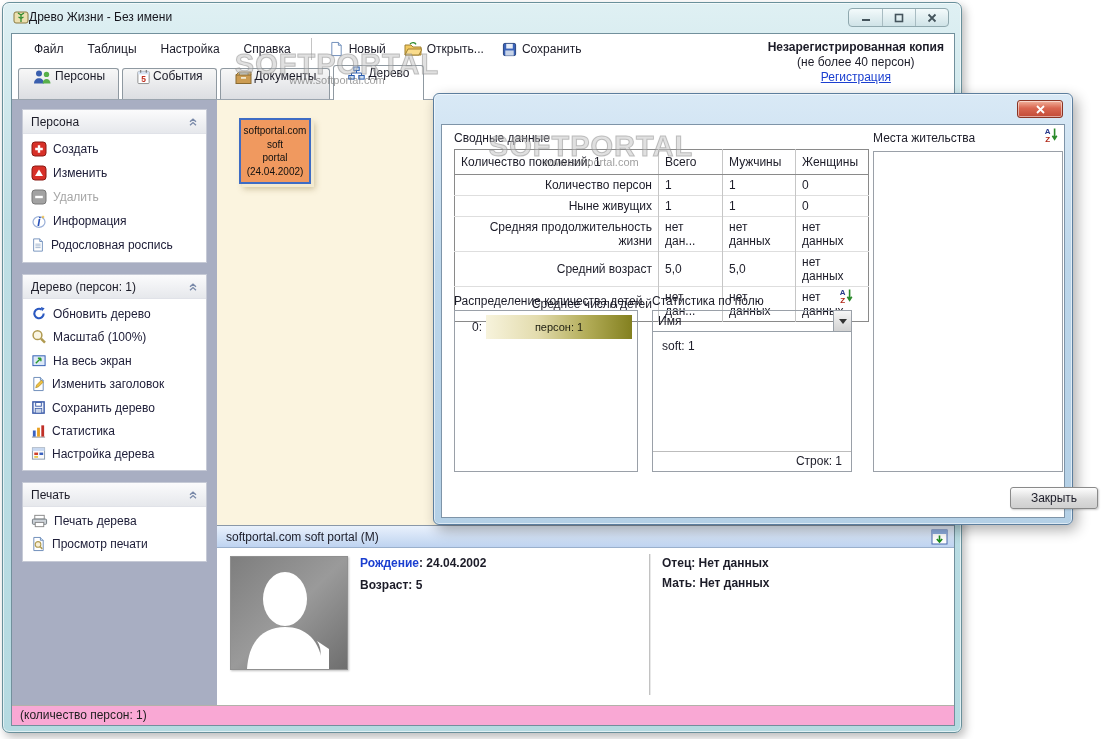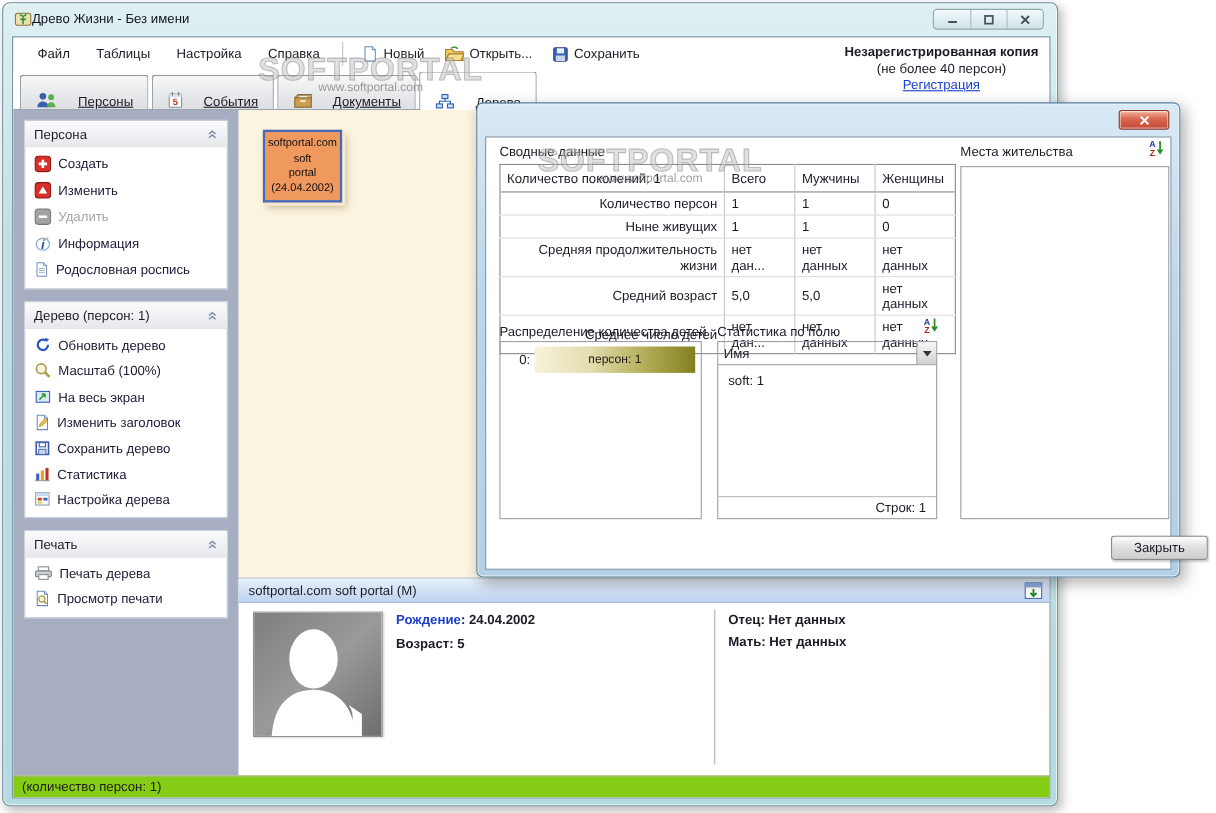--- a/index.html
+++ b/index.html
@@ -28,23 +28,23 @@
   .menu-item { padding:4px 12px; }
   .mt-sep { width:1px; height:22px; background:#c4c4c4; margin:0 8px; }
   .tool-btn { display:flex; align-items:center; gap:5px; padding:3px 9px; }
   .registration { position:absolute; right:10px; top:6px; text-align:center; line-height:15px; z-index:5; }
   .reg-b { font-weight:bold; }
   .reg-link { color:#1b3fd0; text-decoration:underline; }
 
   
   .tabbar { height:36px; display:flex; align-items:flex-end; padding-left:6px; gap:3px;
     border-bottom:1px solid #9aa4ae; flex:0 0 auto; background:#fff; }
-  .tab { display:flex; align-items:flex-end; gap:18px; height:31px; padding:0 13px;
+  .tab { display:flex; align-items:flex-start; gap:2px; height:31px; padding:0 13px;
     border:1px solid #8f99a1; border-bottom:none; border-radius:3px 3px 0 0;
-    background:linear-gradient(#f7f7f7,#dcdee2);text-decoration:underline; }
+    background:linear-gradient(#f7f7f7,#dcdee2); }
   .tab.active { height:35px; background:#fff; margin-bottom:-1px; border-color:#8f99a1; }
 
   
   .content-row { flex:1 1 auto; display:flex; min-height:0; }
   .sidebar { width:205px; flex:0 0 205px; background:#a8aec2; padding:9px 10px; overflow:hidden; }
   .sb-group { background:#fff; border:1px solid #c6cad6; margin-bottom:11px; }
   .sb-head { height:24px; display:flex; align-items:center; justify-content:space-between;
     padding:0 8px; background:linear-gradient(#fbfbfc,#e6e8ec); border-bottom:1px solid #e0e2e8; }
   .sb-items { padding:3px 0 5px; }
   .sb-item { display:flex; align-items:center; gap:6px; padding:4px 8px; color:#20203a; }
@@ -63,21 +63,21 @@
     display:flex; align-items:center; padding:0 6px 0 9px; }
   .pp-head-label { flex:1; }
   .pp-body { flex:1; position:relative;font-weight:bold; }
   .pp-photo { position:absolute; left:13px; top:8px; width:118px; height:114px;
     border:1px solid #909090; box-shadow:1px 1px 2px rgba(0,0,0,.25); }
   .pp-line { position:absolute; font-size:12px; }
   .pp-div { position:absolute; left:432px; top:6px; bottom:10px; width:2px;
     border-left:1px solid #c2c2c2; border-right:1px solid #e8e8e8; }
   .blue-label { color:#1b3fd0; }
 
-  .statusbar { flex:0 0 20px; background:#84cc16; border-top:1px solid #b2b2aa;
+  .statusbar { flex:0 0 20px; background:#f9a8d4; border-top:1px solid #b2b2aa;
     padding:2px 8px; color:#1e1e1e; }
 
   
   .wm { position:absolute; pointer-events:none; text-align:center; }
   .wm-big { font-size:29px; font-weight:bold; letter-spacing:1px; color:rgba(255,255,255,.18);
     -webkit-text-stroke:1px rgba(140,140,140,.5); text-shadow:0 0 1px rgba(150,150,150,.35); }
   .wm-small { font-size:11px; color:rgba(100,100,100,.62); margin-top:-7px; }
   .wm1 { left:226px; top:48px; width:222px; z-index:60; }
   .wm2 { left:486px; top:130px; width:210px; z-index:130; }
 

